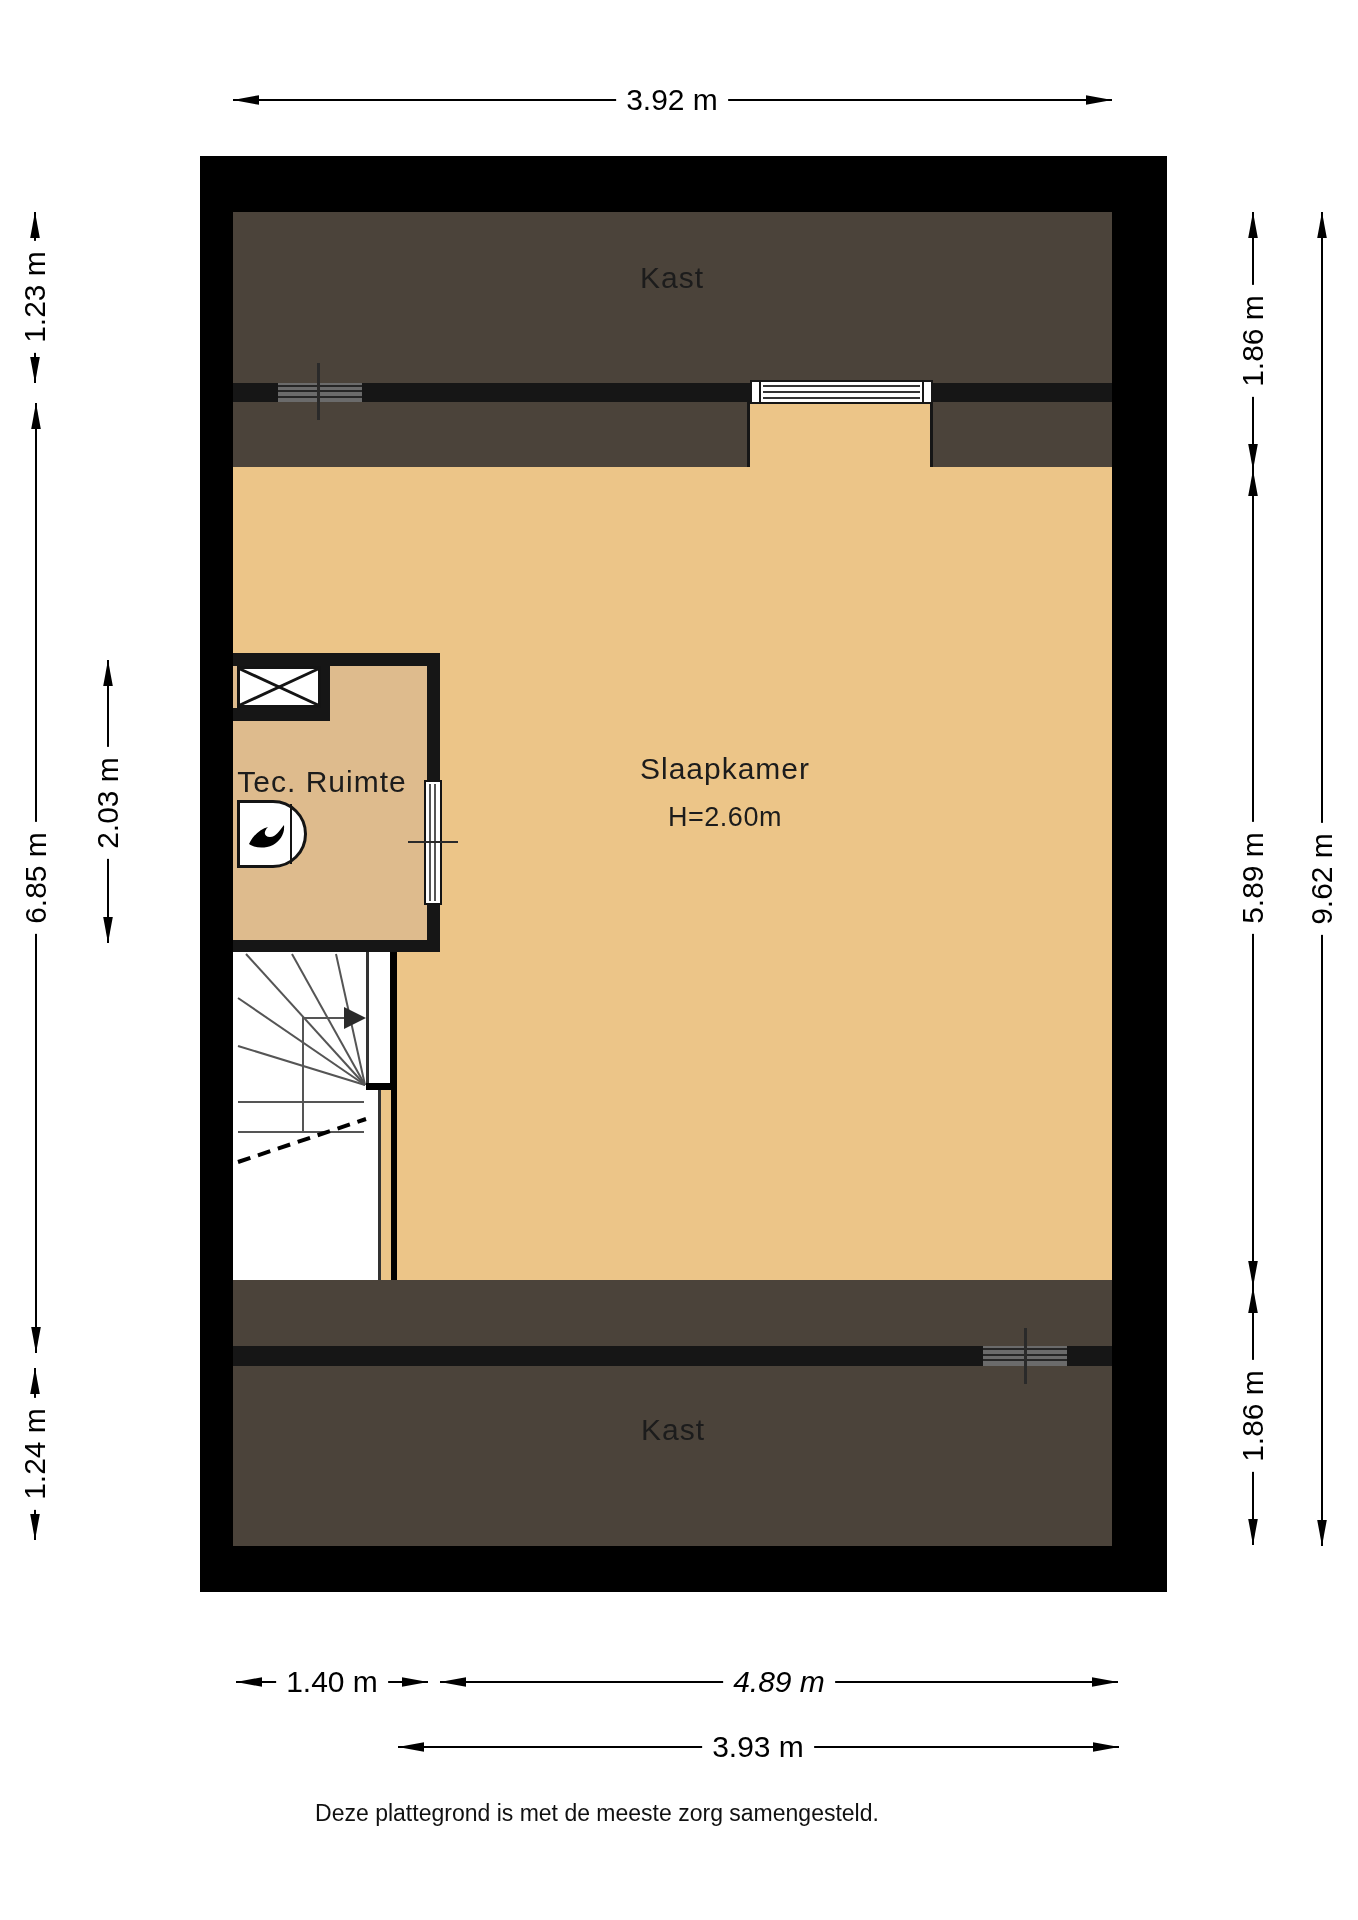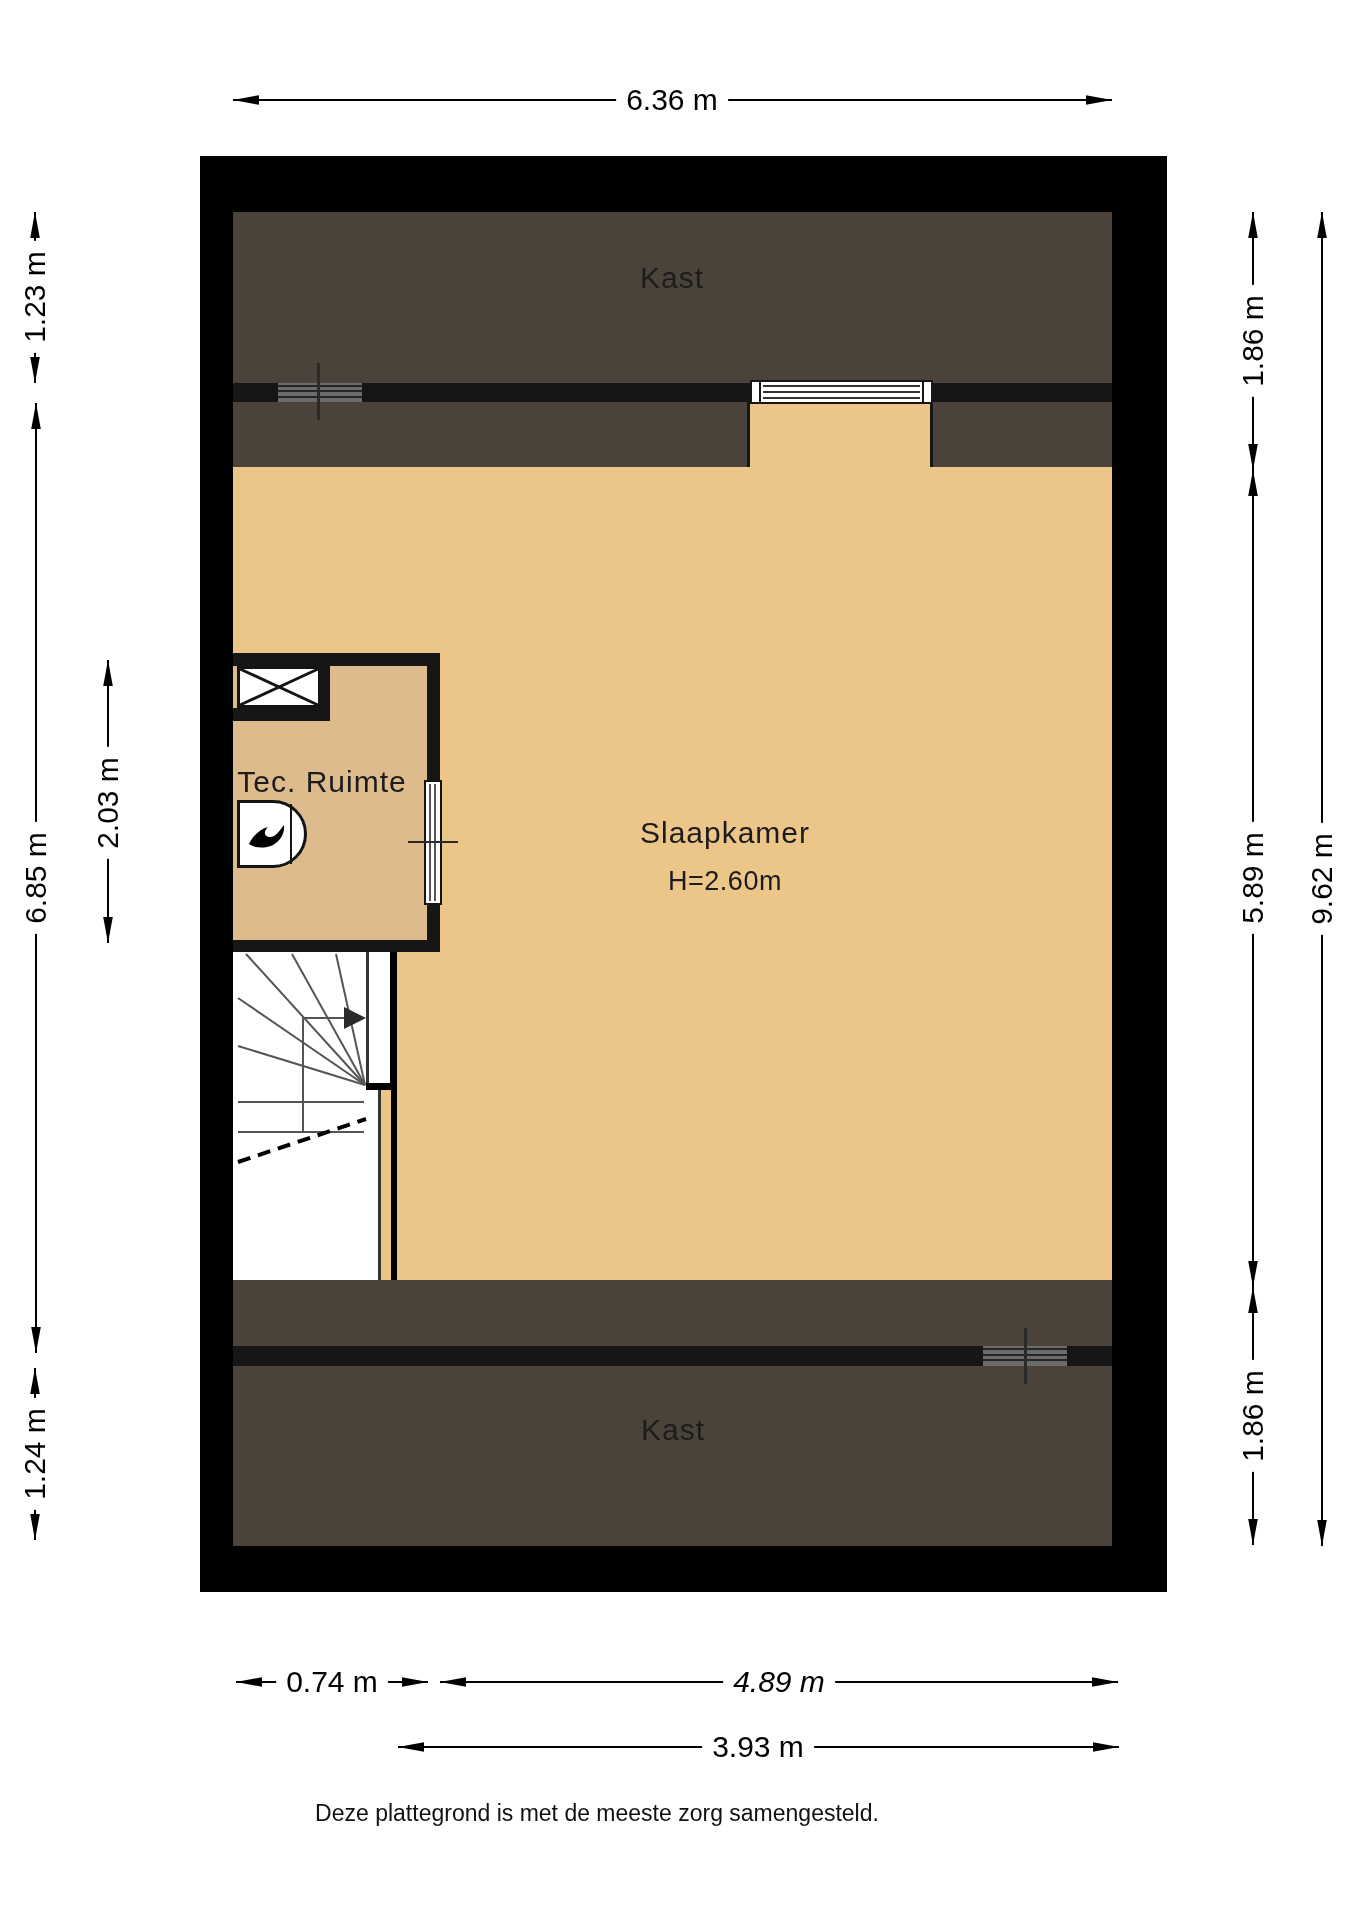--- a/index.html
+++ b/index.html
@@ -124,21 +124,21 @@
 
     <line x1="238" y1="1162" x2="366" y2="1119" stroke="#000" stroke-width="4" stroke-dasharray="13 8"></line>
 
     <g>
       <polyline points="303,1133 303,1018 344,1018" fill="none" stroke="#555" stroke-width="2"></polyline>
       <polygon points="344,1007 344,1029 366,1018" fill="#2b2b2b"></polygon>
     </g>
   </svg>
 
   <div class="room-label" style="left:672px;top:278px;">Kast</div>
-  <div class="room-label" style="left:725px;top:856px;text-align:center;">
+  <div class="room-label" style="left:725px;top:792px;text-align:center;">
     <span>Slaapkamer</span>
     <span class="sub">H=2.60m</span>
   </div>
   <div class="room-label" style="left:322px;top:782px;">Tec. Ruimte</div>
   <div class="room-label" style="left:673px;top:1430px;">Kast</div>
 
   <svg class="overlay" width="1358" height="1920" viewBox="0 0 1358 1920">
     <defs>
       <marker id="arr" viewBox="0 0 26 12" markerWidth="26" markerHeight="12" refX="26" refY="6" orient="auto-start-reverse" markerUnits="userSpaceOnUse">
         <path d="M26,6 L0,1.2 L0,10.8 Z" fill="#000"></path>
@@ -153,30 +153,30 @@
       <line x1="1253" y1="212" x2="1253" y2="470"></line>
       <line x1="1253" y1="470" x2="1253" y2="1287"></line>
       <line x1="1253" y1="1287" x2="1253" y2="1545"></line>
       <line x1="1322" y1="212" x2="1322" y2="1546"></line>
       <line x1="236" y1="1682" x2="428" y2="1682"></line>
       <line x1="440" y1="1682" x2="1118" y2="1682"></line>
       <line x1="398" y1="1747" x2="1119" y2="1747"></line>
     </g>
   </svg>
 
-  <div class="dim-label" style="left:672px;top:100px;">6.36 m</div>
+  <div class="dim-label" style="left:672px;top:100px;">3.92 m</div>
   <div class="dim-label v" style="left:35px;top:297px;">1.23 m</div>
   <div class="dim-label v" style="left:36px;top:878px;">6.85 m</div>
   <div class="dim-label v" style="left:108px;top:803px;">2.03 m</div>
   <div class="dim-label v" style="left:35px;top:1454px;">1.24 m</div>
   <div class="dim-label v" style="left:1253px;top:341px;">1.86 m</div>
   <div class="dim-label v" style="left:1253px;top:878px;">5.89 m</div>
   <div class="dim-label v" style="left:1253px;top:1416px;">1.86 m</div>
   <div class="dim-label v" style="left:1322px;top:879px;">9.62 m</div>
-  <div class="dim-label" style="left:332px;top:1682px;">0.74 m</div>
+  <div class="dim-label" style="left:332px;top:1682px;">1.40 m</div>
   <div class="dim-label" style="left:779px;top:1682px;font-style:italic;">4.89 m</div>
   <div class="dim-label" style="left:758px;top:1747px;">3.93 m</div>
 
   <div class="footer">
     <div>Deze plattegrond is met de meeste zorg samengesteld.</div>
   </div>
 
 </div>
 
 </body></html>

